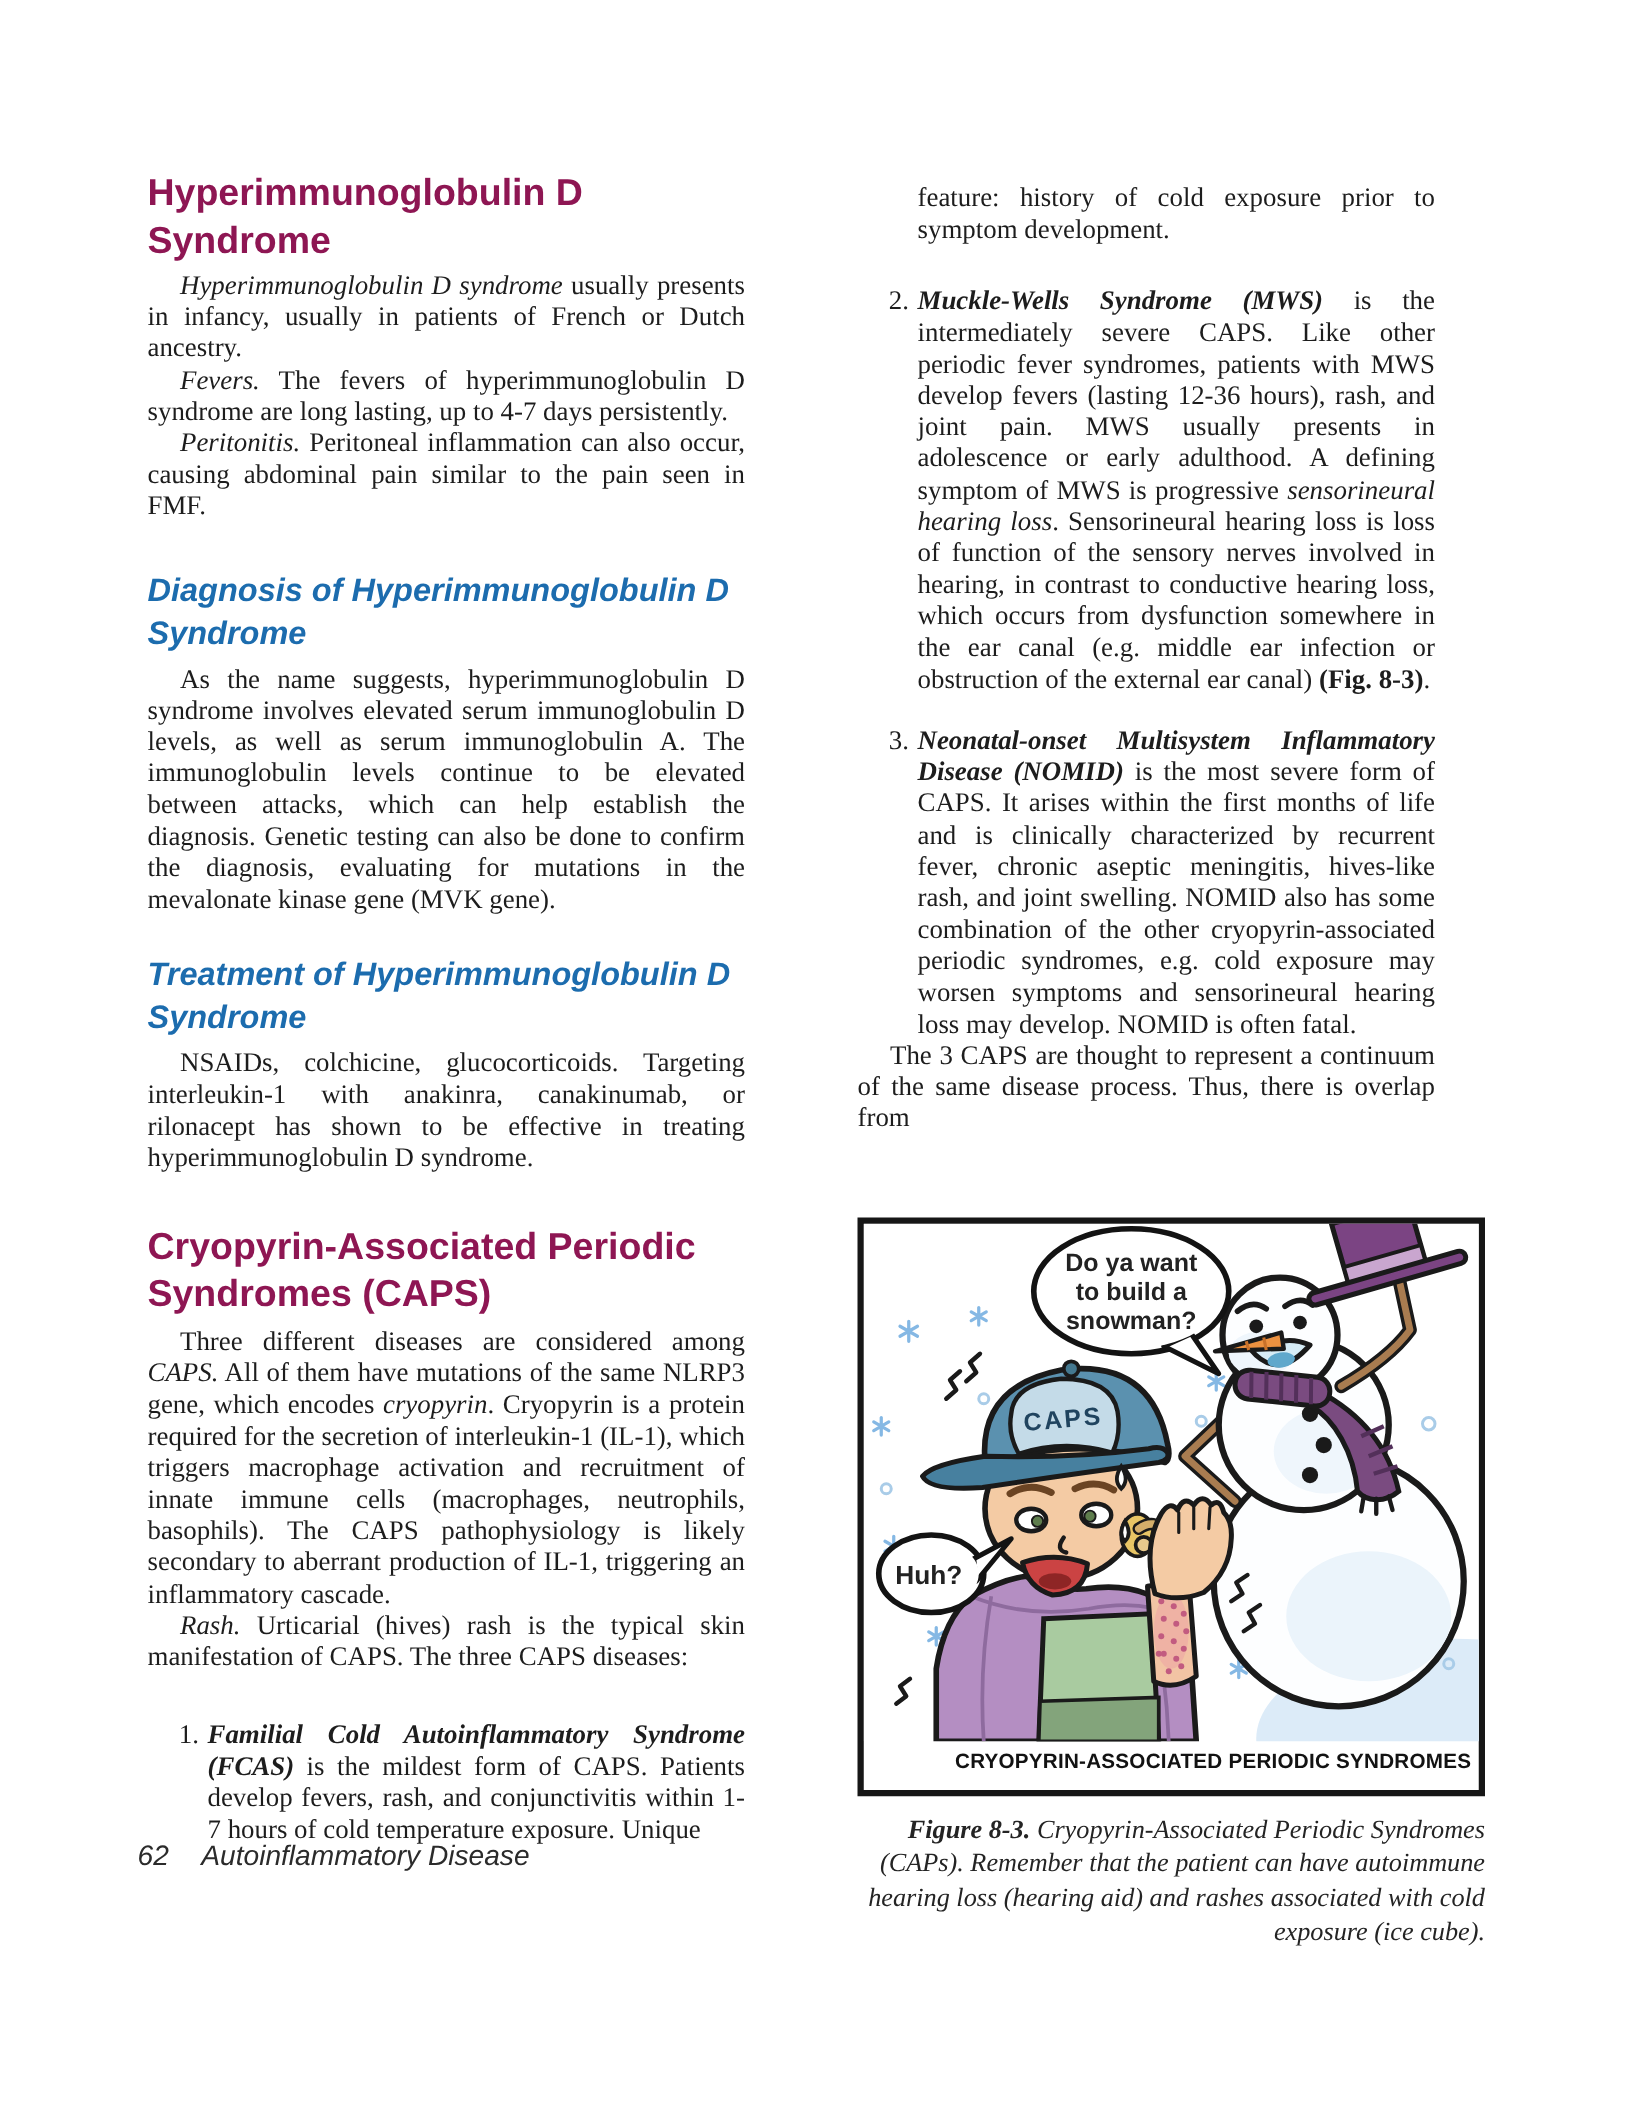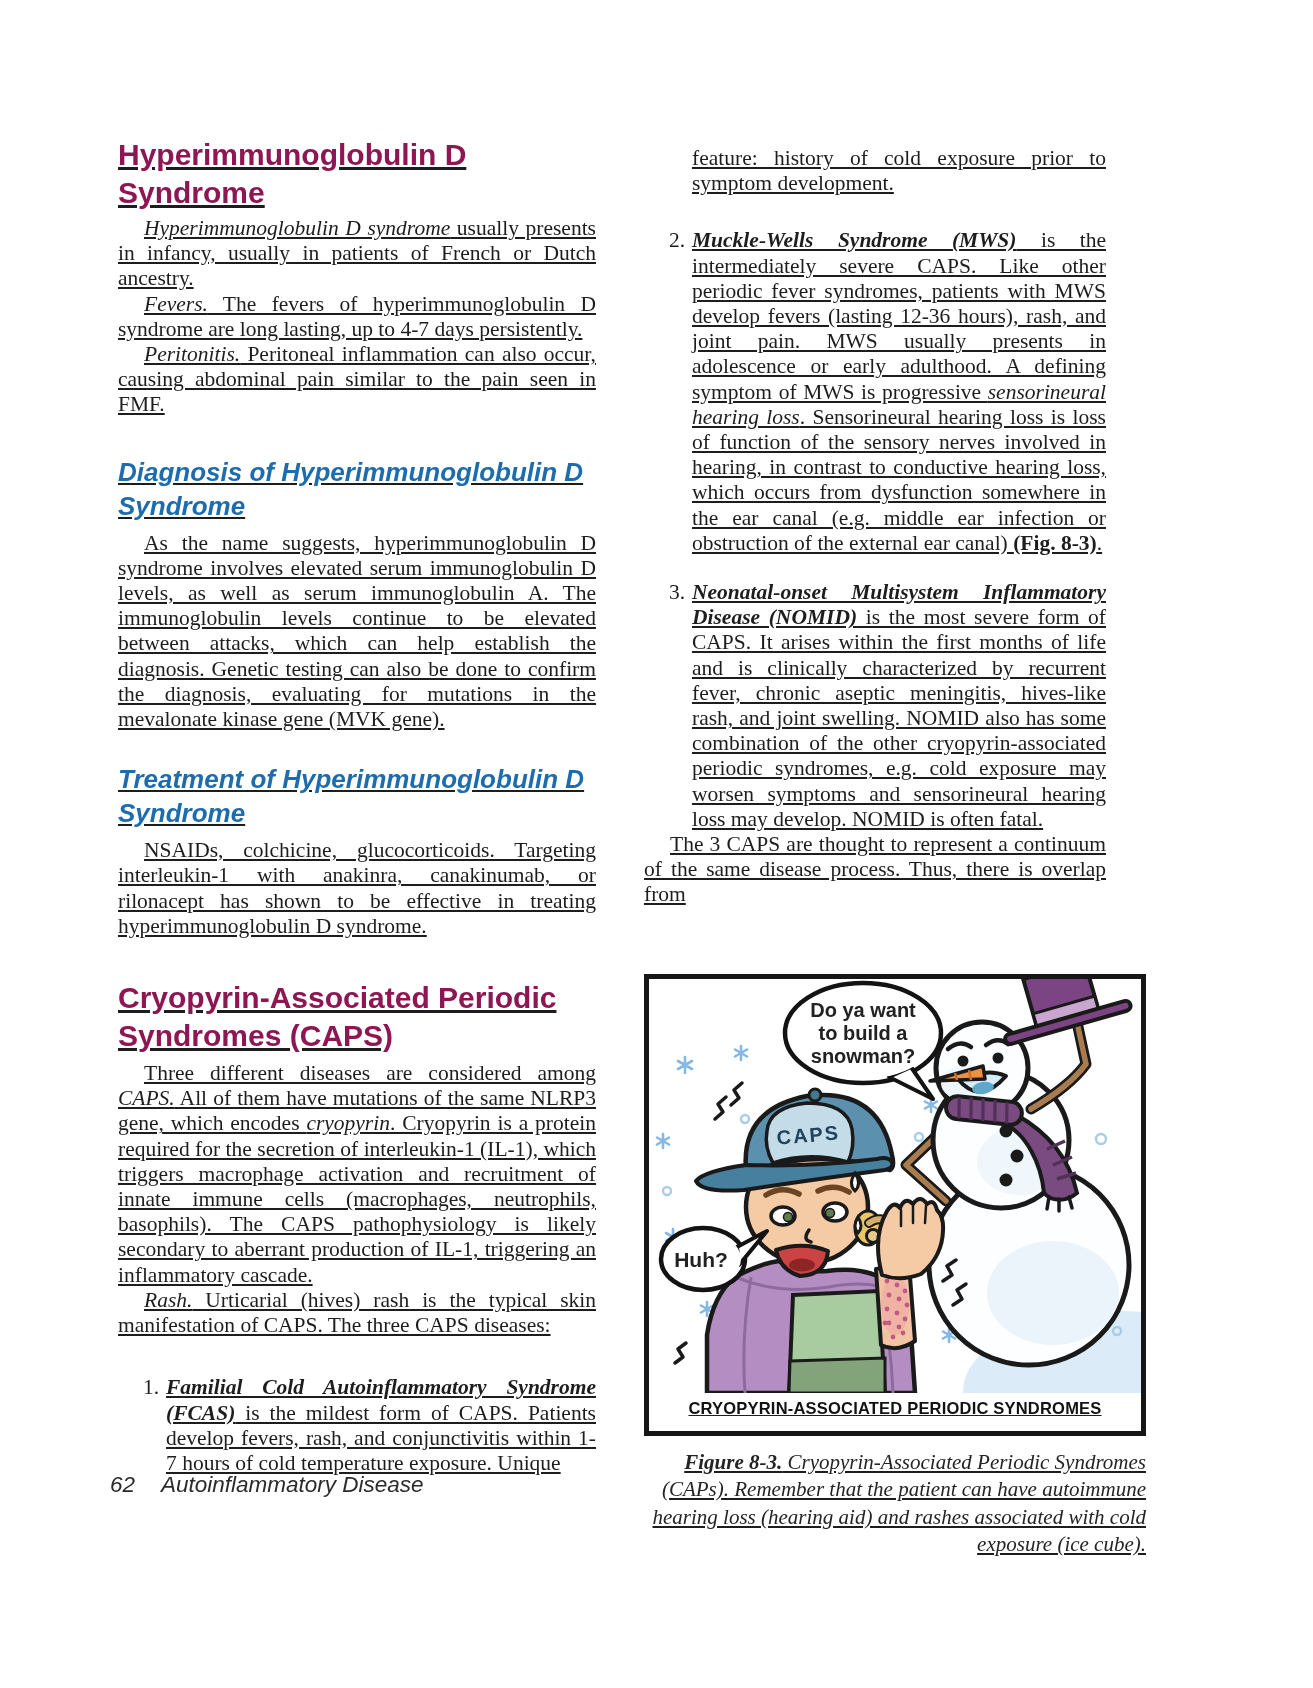--- a/index.html
+++ b/index.html
@@ -1,34 +1,34 @@
 <!DOCTYPE html>
 <html><head>
 <meta charset="utf-8">
 <style>
   html,body{margin:0;padding:0;background:#ffffff;}
   .page{position:relative;width:1313px;height:1688px;background:#ffffff;
         font-family:"Liberation Serif",serif;color:#1d1d1d;overflow:hidden;}
-  .col{position:absolute;top:136px;text-decoration:underline;}
+  .col{position:absolute;top:136px;}
   .col-left{left:118px;width:478px;}
-  .col-right{left:644px;width:462px;}
+  .col-right{left:686px;width:462px;}
   p.body{margin:0;font-size:21.5px;line-height:25.2px;text-align:justify;}
   p.indent{text-indent:26px;}
   .h1{font-family:"Liberation Sans",sans-serif;font-weight:bold;font-size:30px;
       line-height:38px;color:#8E1653;margin:0;}
   .h2{font-family:"Liberation Sans",sans-serif;font-weight:bold;font-style:italic;
       font-size:26px;line-height:34px;color:#1C6CAE;margin:0;}
   .it{font-style:italic;}
   .bi{font-weight:bold;font-style:italic;}
   .bd{font-weight:bold;}
   .li{position:relative;padding-left:48px;margin:0;}
   .li .num{position:absolute;left:25px;top:0;font-style:normal;}
   .cont{padding-left:48px;}
   .figure{width:492px;border:5px solid #161616;margin-top:66px;background:#ffffff;}
-  .fig-panel-caption{text-align:center;font-family:"Liberation Sans",sans-serif;
+  .fig-panel-caption{text-align:right;font-family:"Liberation Sans",sans-serif;
       font-weight:bold;font-size:16.5px;line-height:22px;color:#121212;
       padding:0 6px 12px 6px;letter-spacing:.2px;}
   .fig-legend{width:502px;margin-top:13px;font-style:italic;font-size:21px;
       line-height:27.5px;text-align:right;color:#242424;}
   .footer{position:absolute;left:110px;top:1472px;font-family:"Liberation Sans",sans-serif;
       font-style:italic;font-size:22.5px;color:#2b2b2b;}
   .footer .pgnum{margin-right:26px;}
   svg text{font-family:"Liberation Sans",sans-serif;}
 </style>
 </head>

